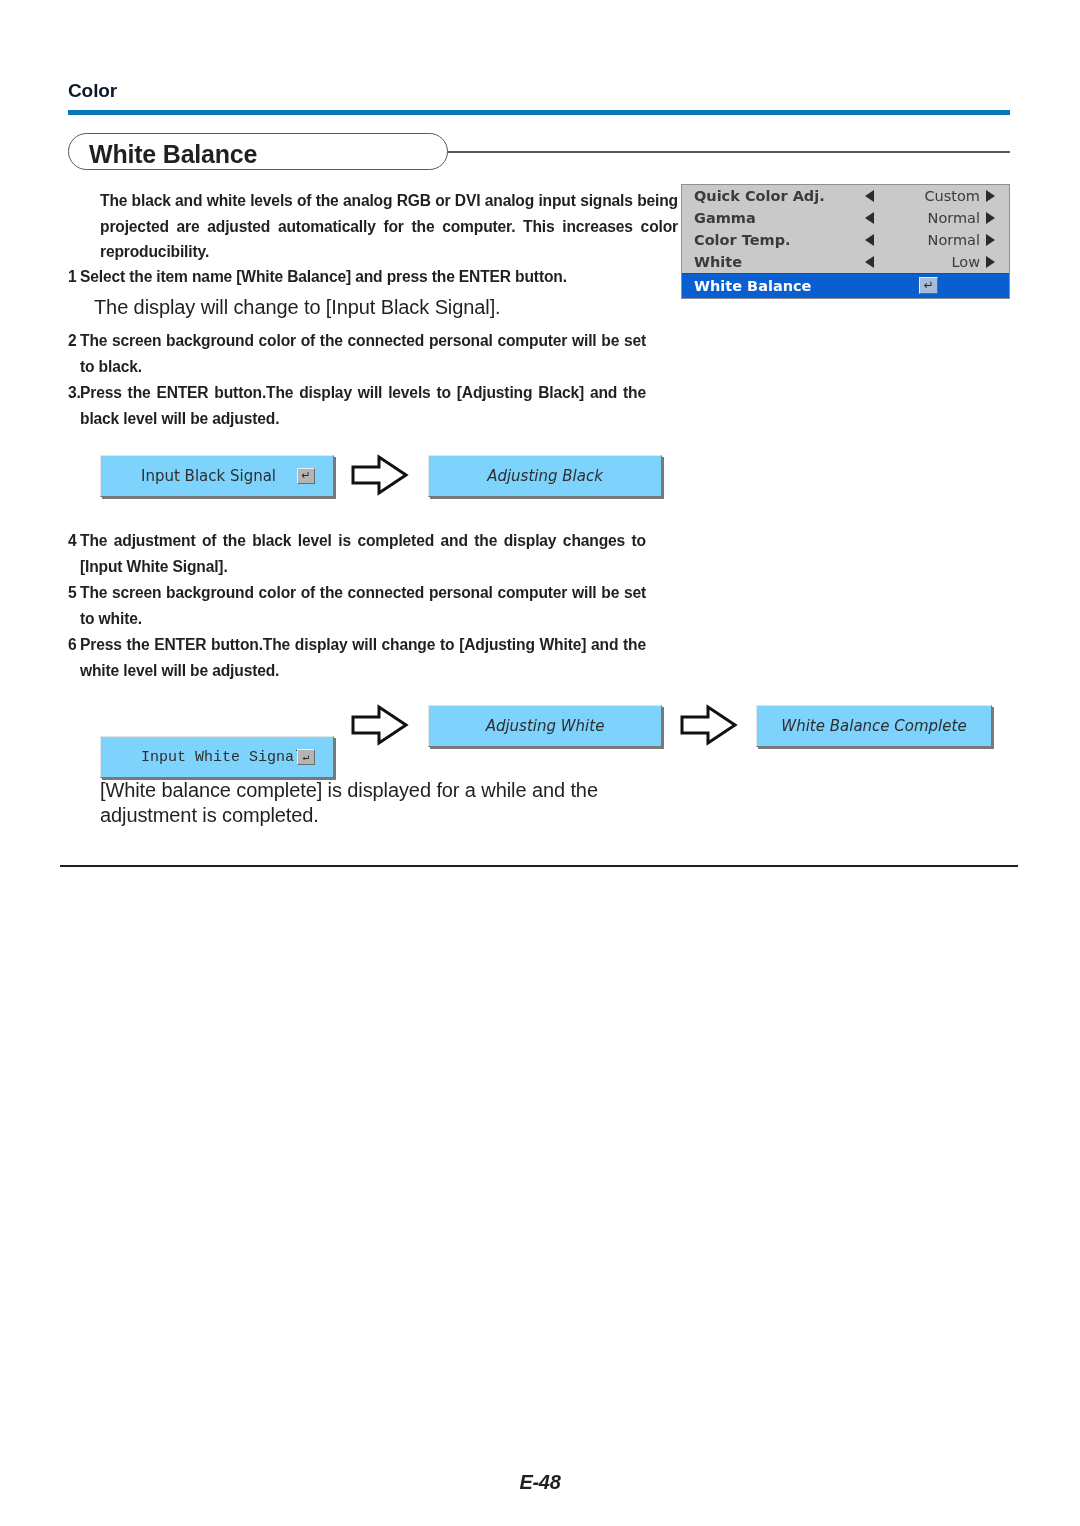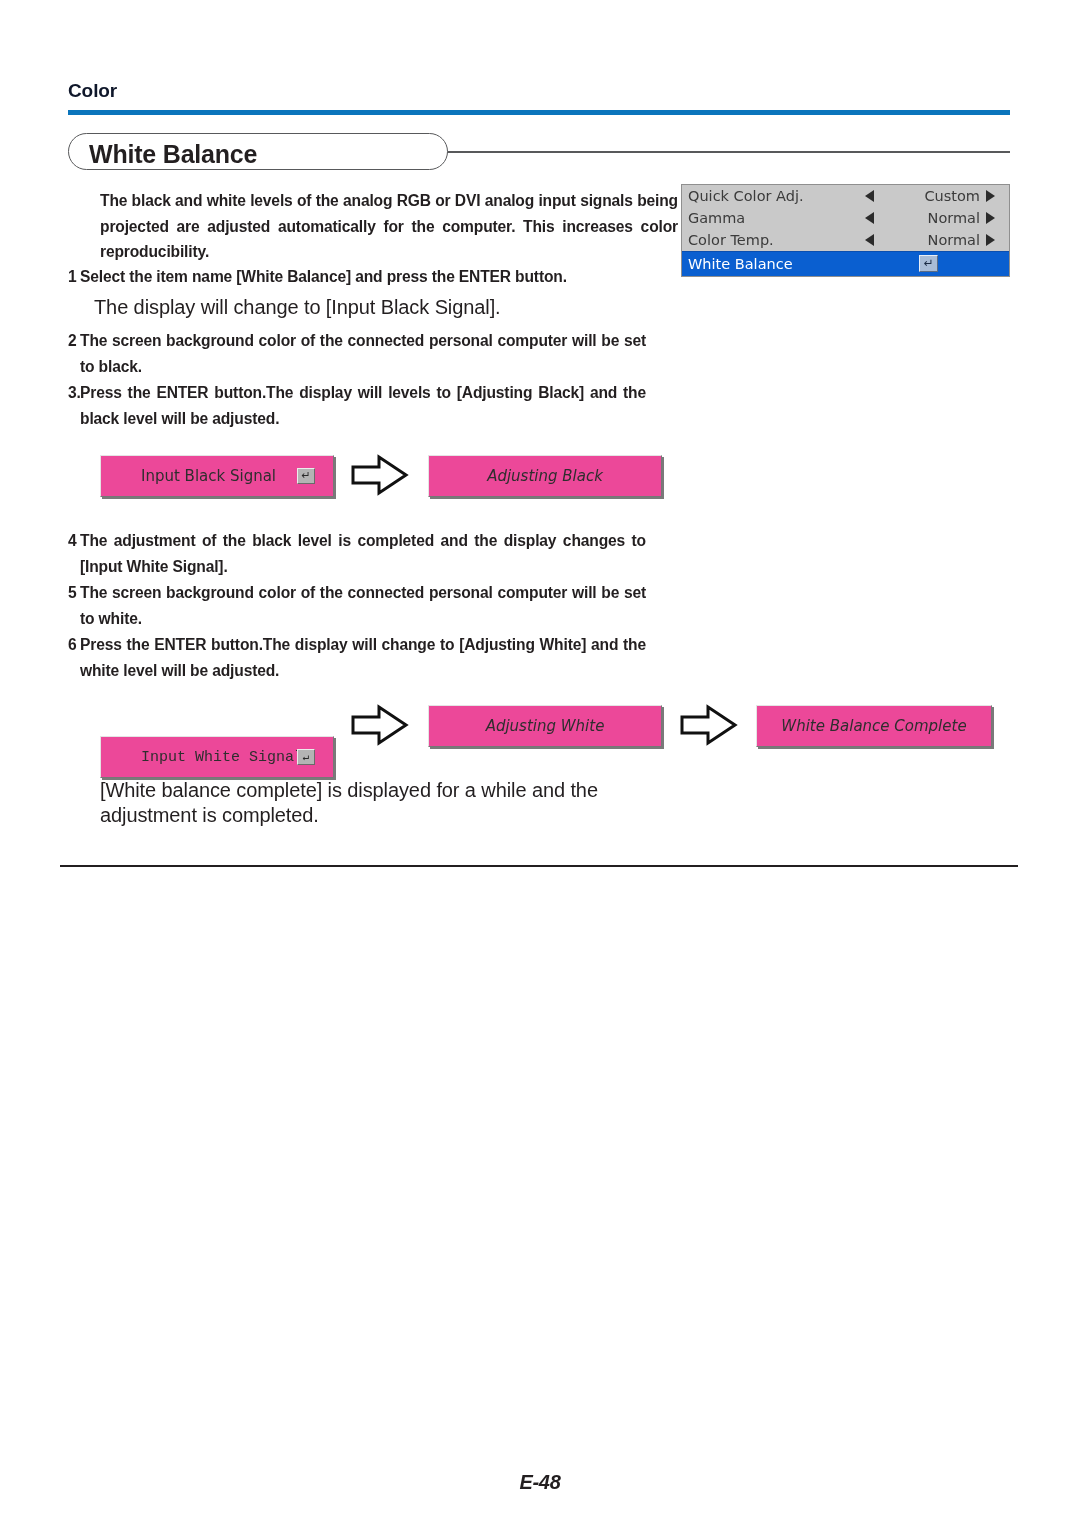--- a/index.html
+++ b/index.html
@@ -141,22 +141,23 @@
   .osd-row {
     position: relative;
     height: 22px;
     display: flex;
     align-items: center;
     font-size: 14.5px;
     color: #3b3b3b;
   }
   .osd-row .lbl {
     position: absolute;
-    left: 6px;
+    left: 12px;
     white-space: nowrap;
+    font-weight: bold;
   }
   .osd-row .tri-l {
     position: absolute;
     left: 183px;
     width: 0; height: 0;
     border-top: 6px solid transparent;
     border-bottom: 6px solid transparent;
     border-right: 9px solid #2b2b2b;
   }
   .osd-row .tri-r {
@@ -194,21 +195,21 @@
     box-sizing: border-box;
     color: #1b2b44;
     font-size: 12px;
     line-height: 15px;
     text-align: center;
   }
 
   
   .dlg {
     position: absolute;
-    background: #ec4899;
+    background: #7dd3fc;
     border-top: 1px solid #e4e4e4;
     border-left: 1px solid #e4e4e4;
     border-right: 1px solid #777777;
     border-bottom: 1px solid #777777;
     box-shadow: 2px 2px 0 #7a7a7a;
     box-sizing: border-box;
     font-family: "DejaVu Sans", sans-serif;
     font-size: 15px;
     color: #2e2e2e;
     display: flex;
@@ -292,20 +293,26 @@
       <span class="tri-l"></span>
       <span class="val">Normal</span>
       <span class="tri-r"></span>
     </div>
     <div class="osd-row">
       <span class="lbl">Color Temp.</span>
       <span class="tri-l"></span>
       <span class="val">Normal</span>
       <span class="tri-r"></span>
     </div>
+    <div class="osd-row">
+      <span class="lbl">White</span>
+      <span class="tri-l"></span>
+      <span class="val">Low</span>
+      <span class="tri-r"></span>
+    </div>
     <div class="osd-row selected">
       <span class="lbl">White Balance</span>
       <span class="enter-key">↵</span>
     </div>
   </div>
 
   <div class="step" style="left:68px; top:264px;">
     <span class="num">1</span>
     <span class="txt nojust">Select the item name [White Balance] and press the ENTER button.</span>
   </div>

